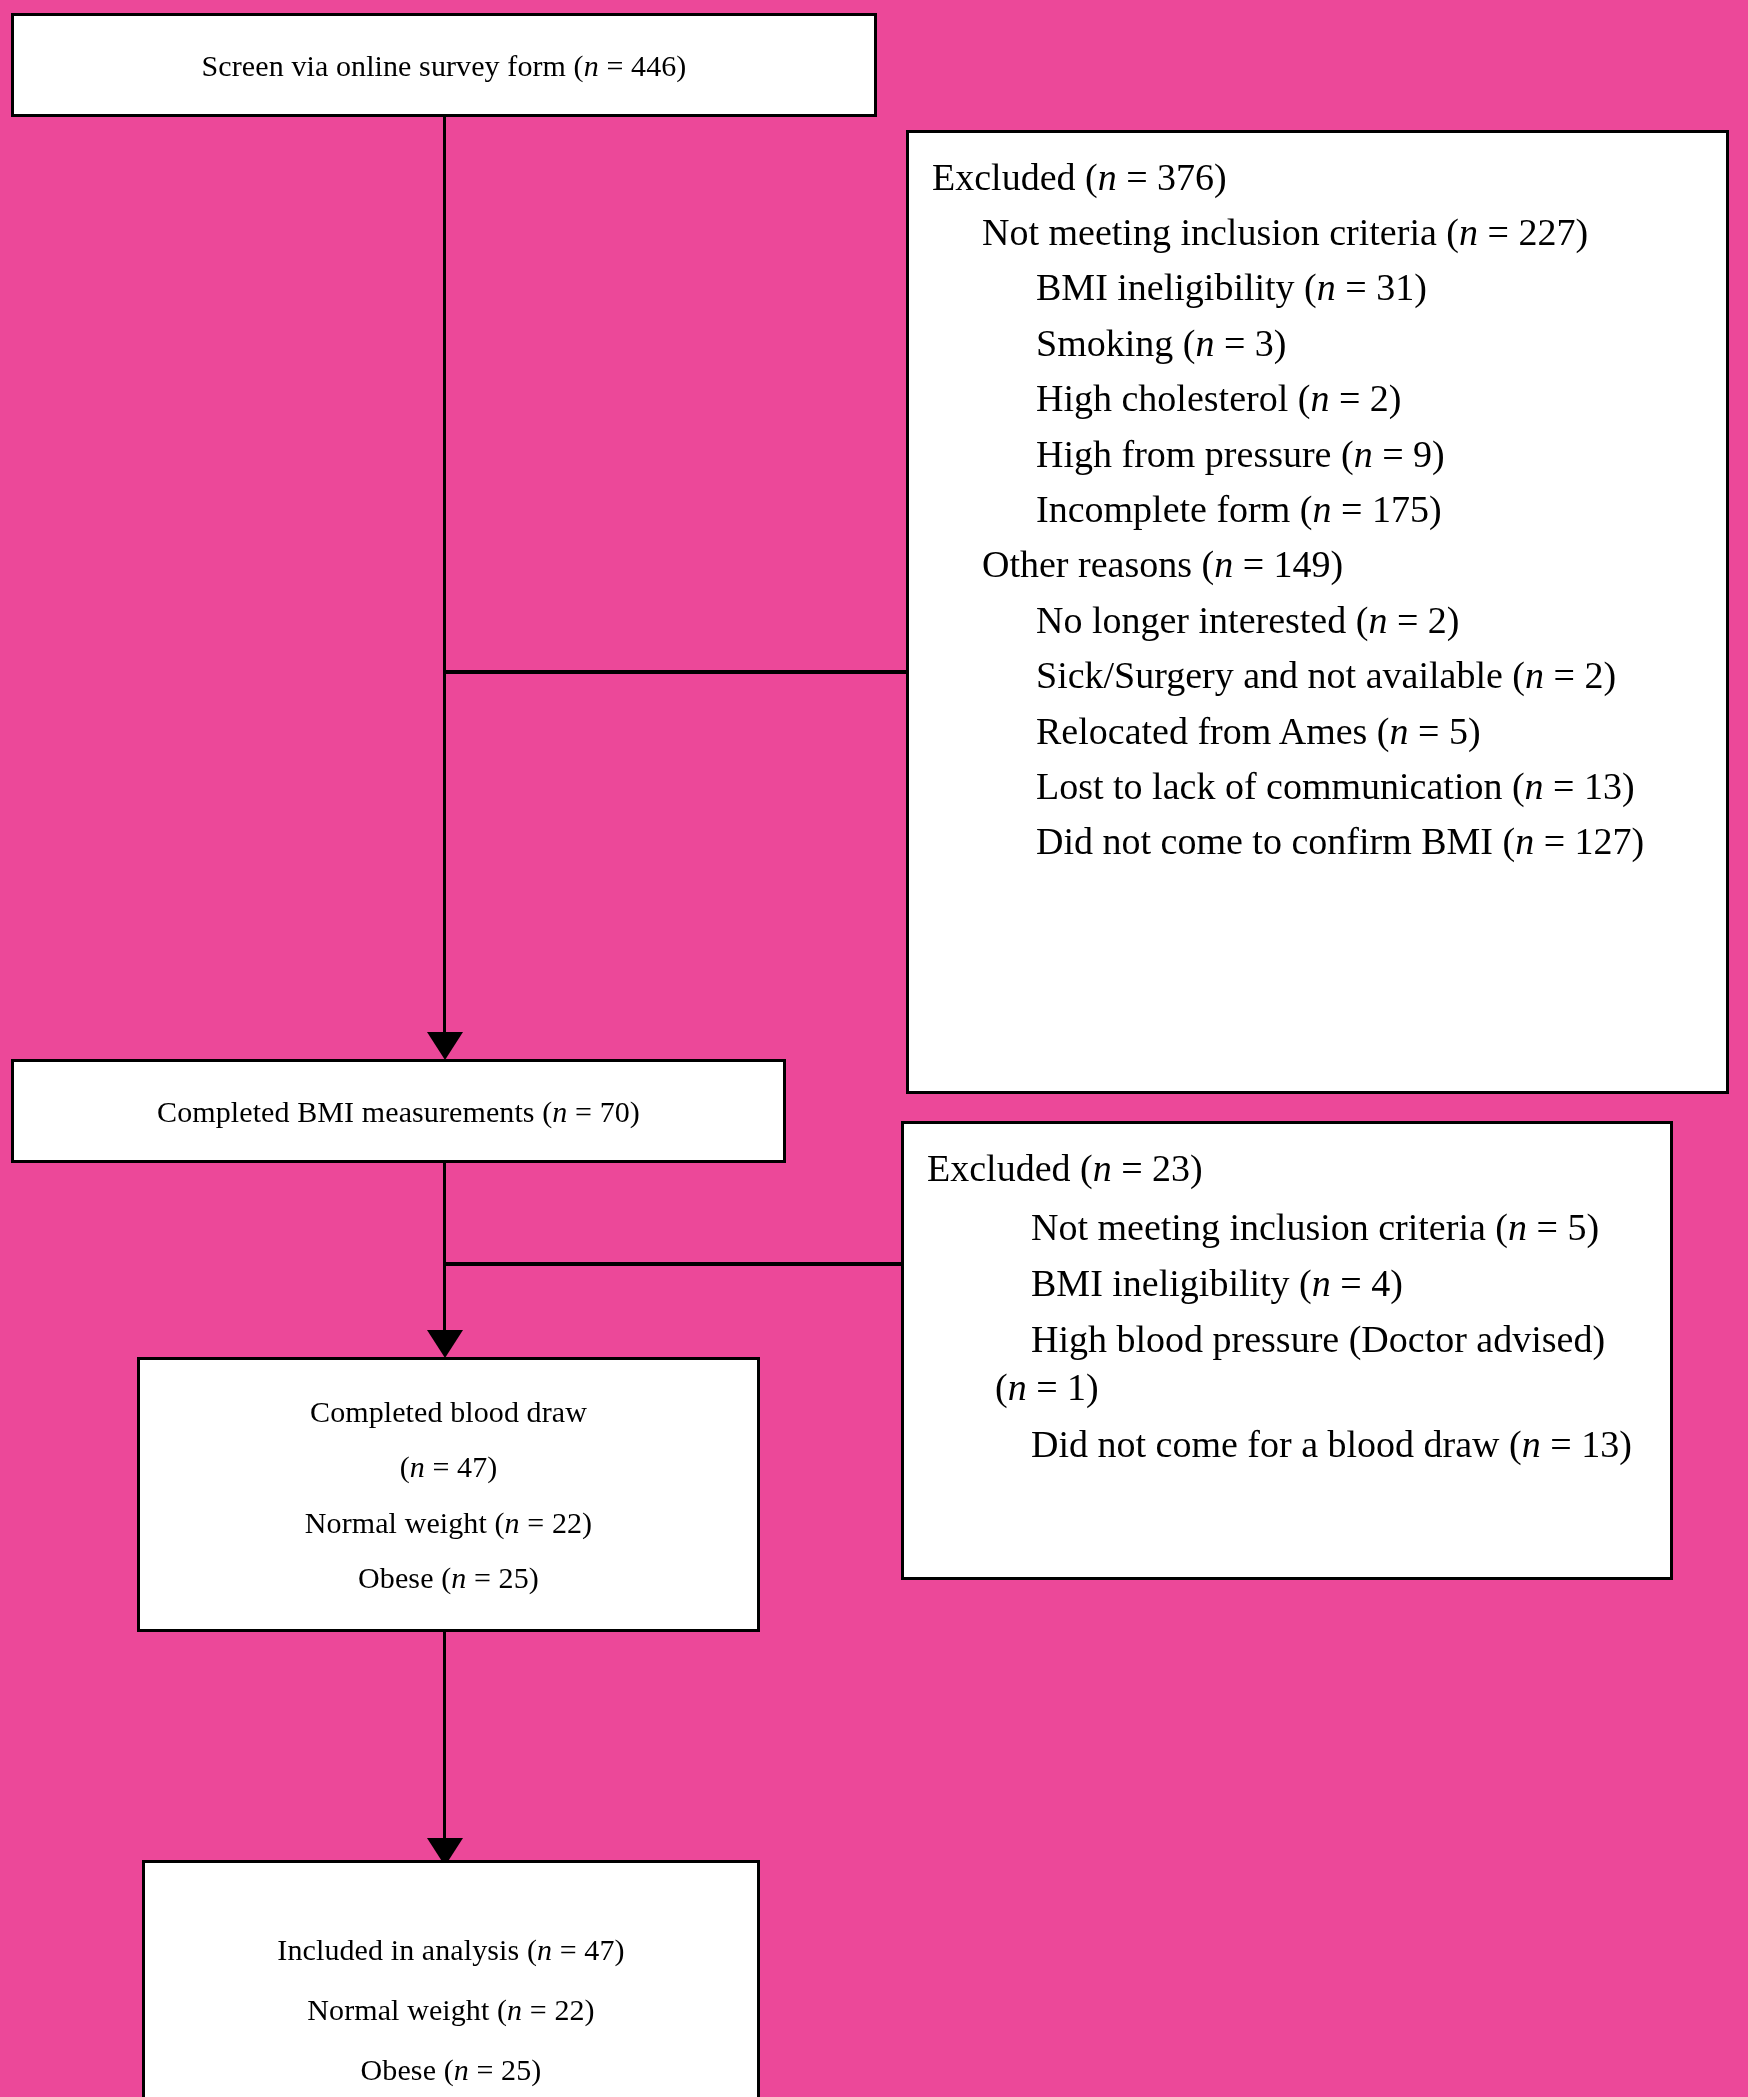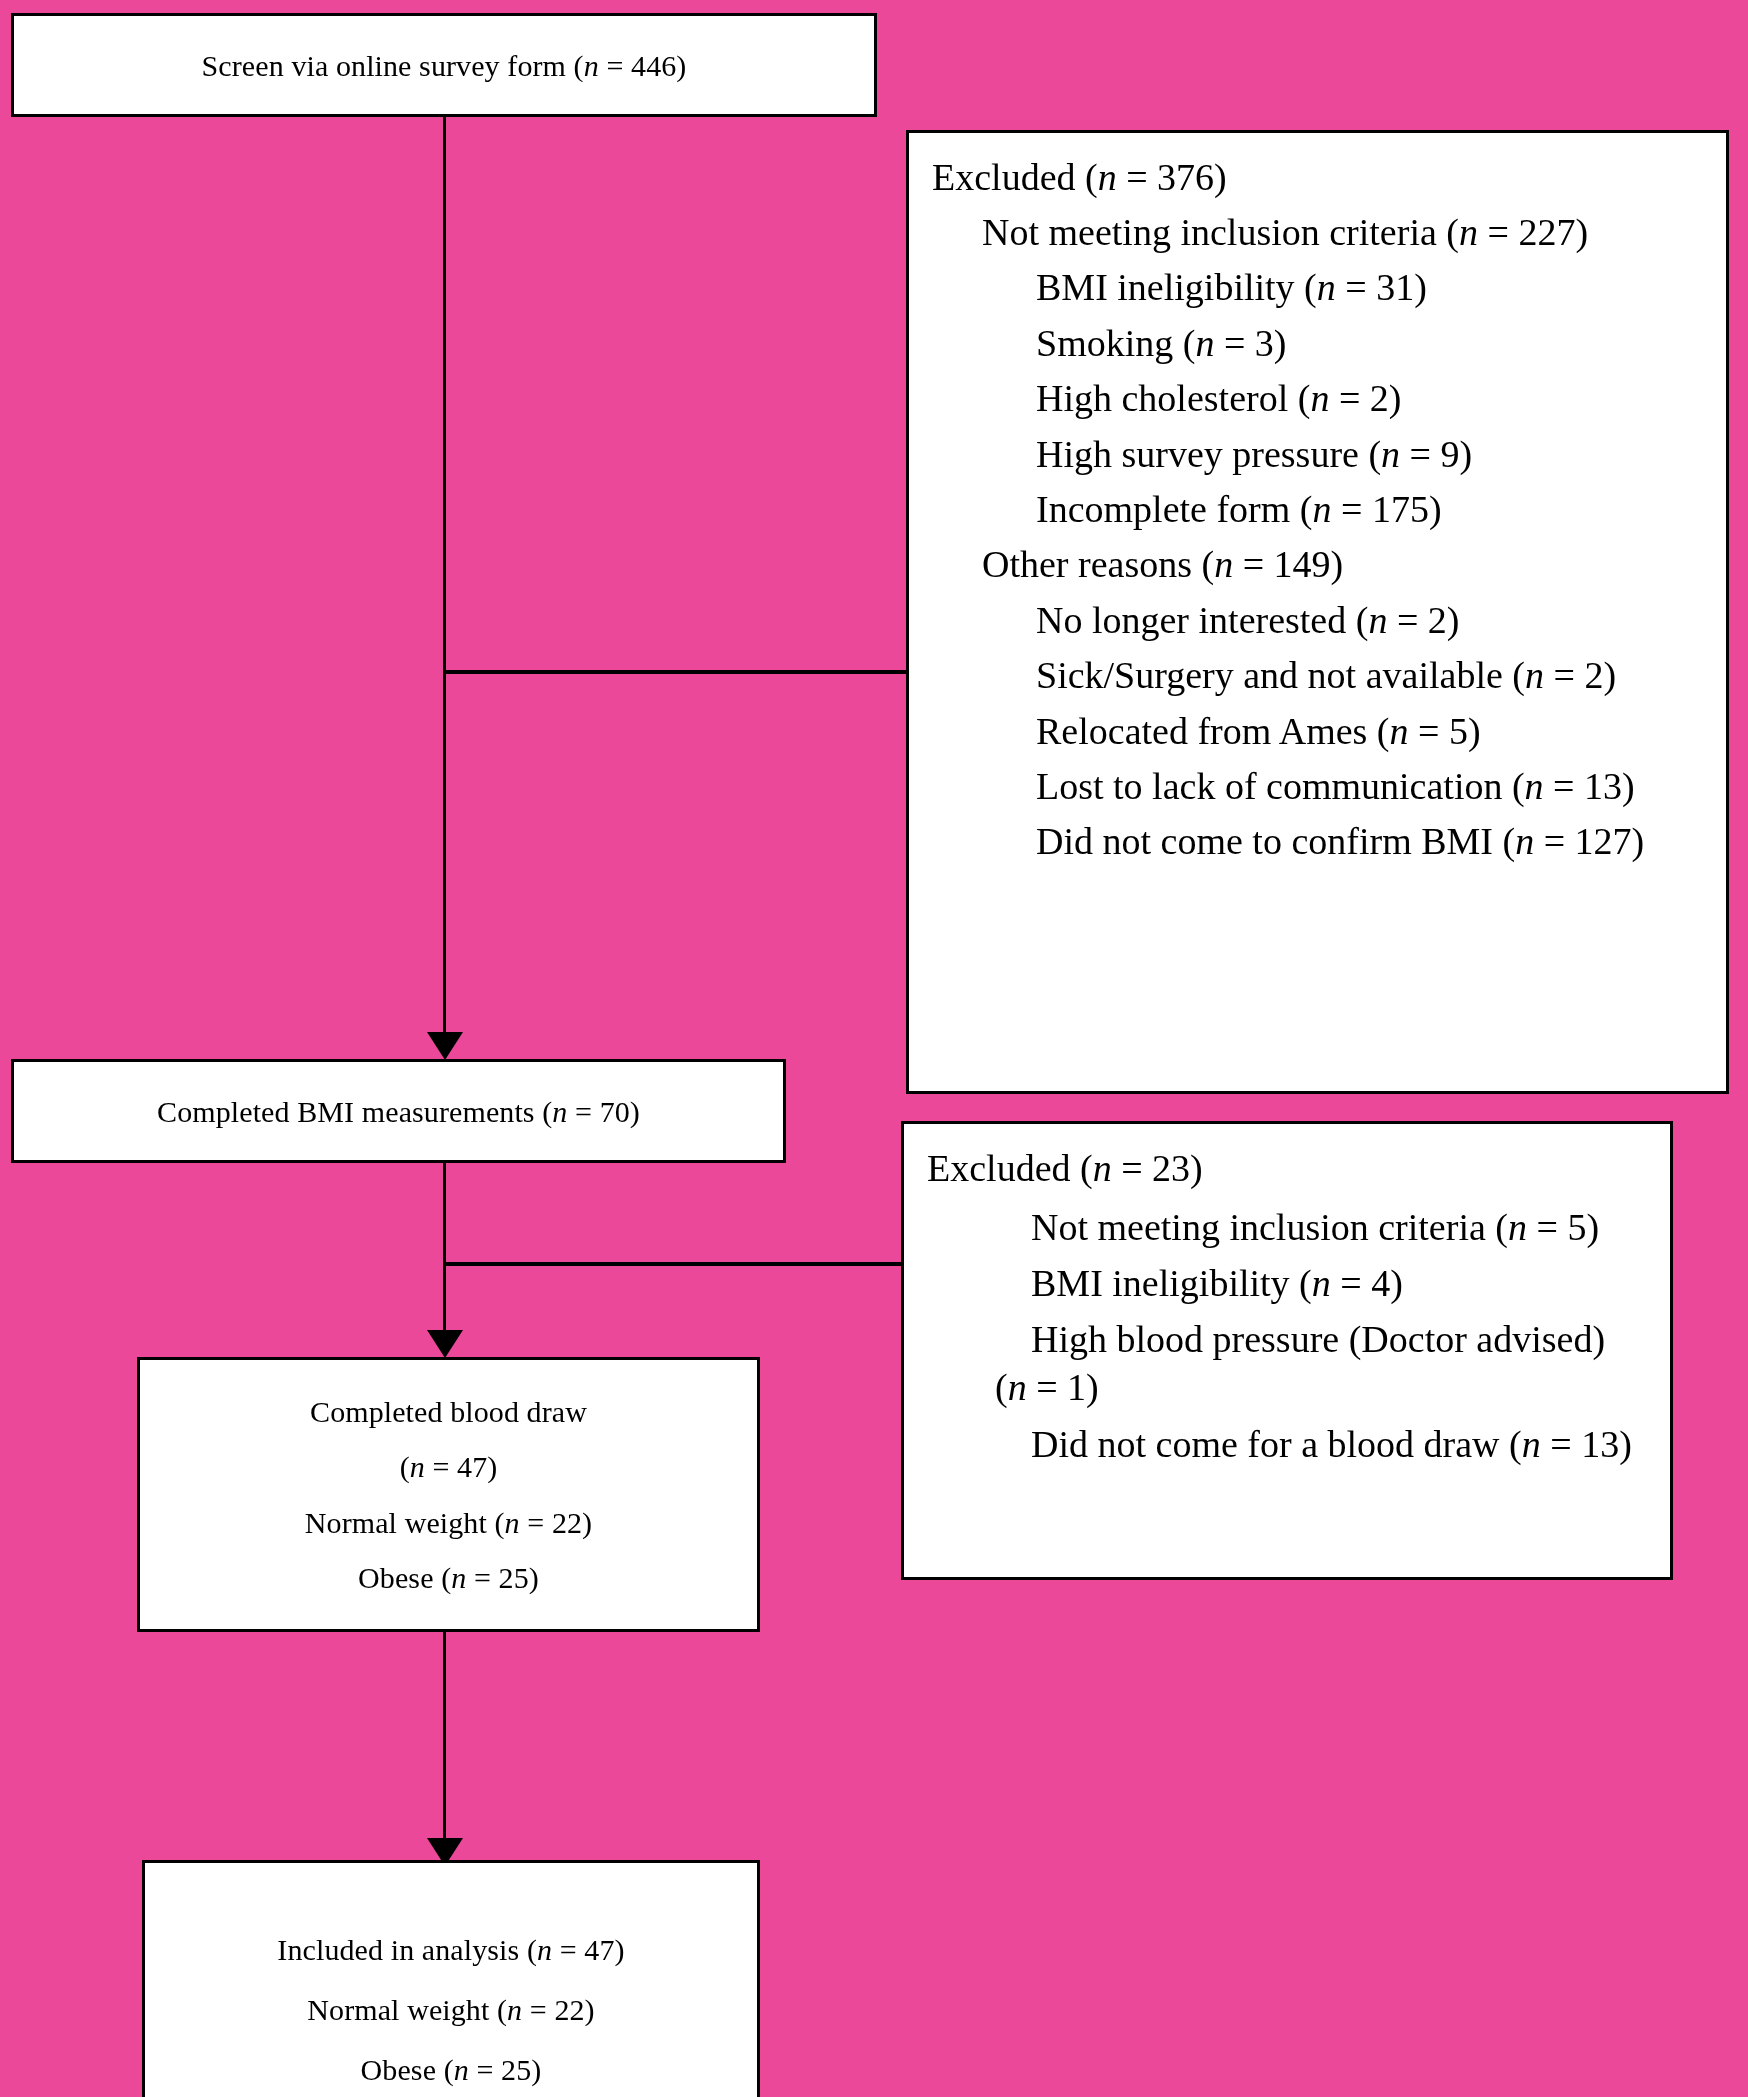--- a/index.html
+++ b/index.html
@@ -108,21 +108,21 @@
     <div class="excl-line lvl2" style="margin-top:17.4px;">
       <span>BMI ineligibility (</span><span class="n-ital">n</span><span> = 31)</span>
     </div>
     <div class="excl-line lvl2" style="margin-top:17.4px;">
       <span>Smoking (</span><span class="n-ital">n</span><span> = 3)</span>
     </div>
     <div class="excl-line lvl2" style="margin-top:17.4px;">
       <span>High cholesterol (</span><span class="n-ital">n</span><span> = 2)</span>
     </div>
     <div class="excl-line lvl2" style="margin-top:17.4px;">
-      <span>High survey pressure (</span><span class="n-ital">n</span><span> = 9)</span>
+      <span>High from pressure (</span><span class="n-ital">n</span><span> = 9)</span>
     </div>
     <div class="excl-line lvl2" style="margin-top:17.4px;">
       <span>Incomplete form (</span><span class="n-ital">n</span><span> = 175)</span>
     </div>
     <div class="excl-line lvl1" style="margin-top:17.4px;">
       <span>Other reasons (</span><span class="n-ital">n</span><span> = 149)</span>
     </div>
     <div class="excl-line lvl2" style="margin-top:17.4px;">
       <span>No longer interested (</span><span class="n-ital">n</span><span> = 2)</span>
     </div>

